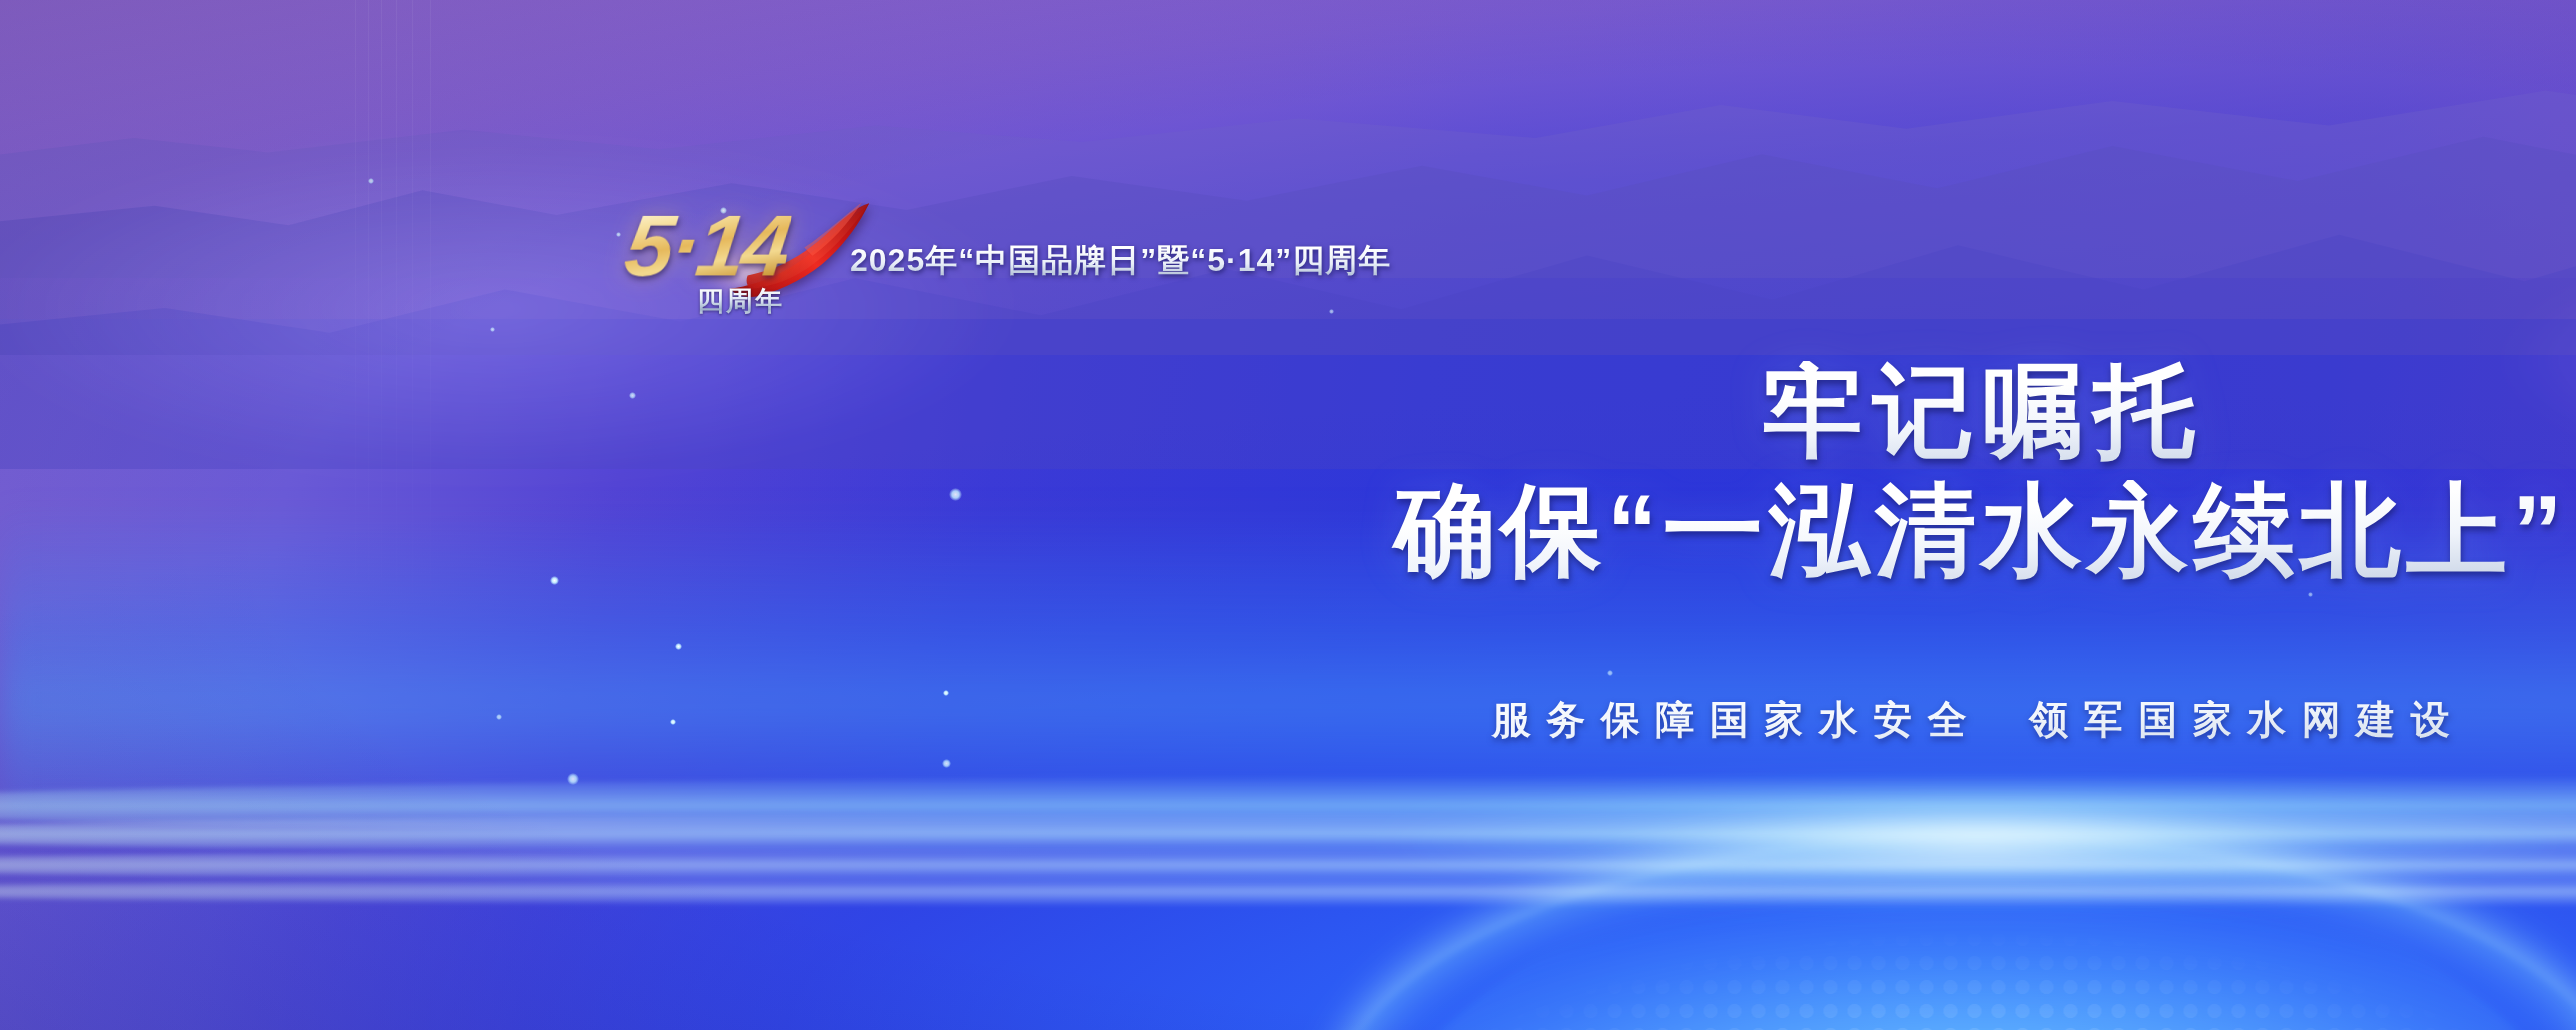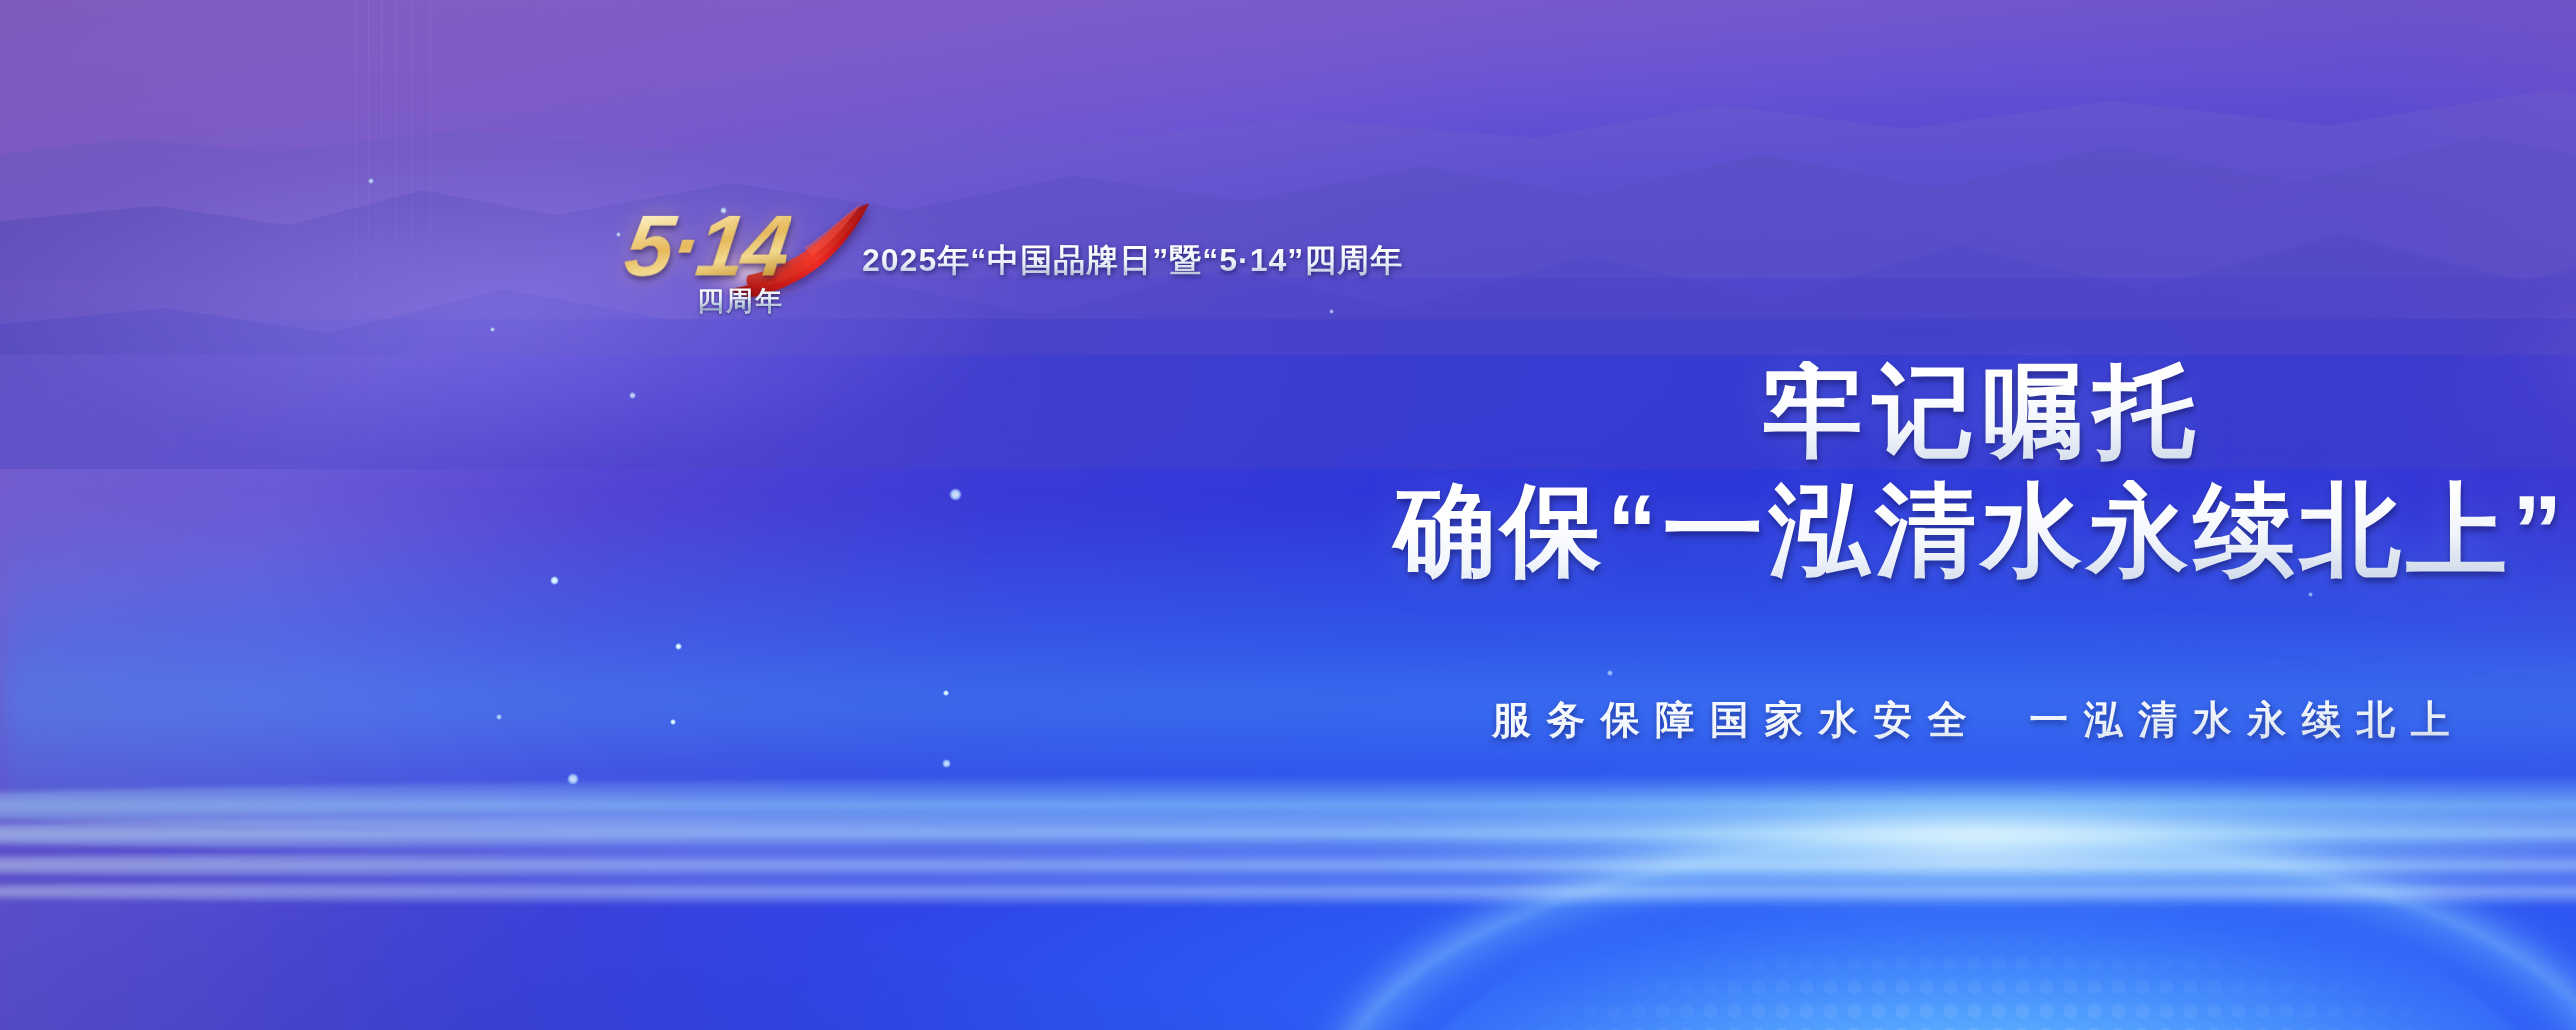--- a/index.html
+++ b/index.html
@@ -215,21 +215,21 @@
   .ribbon{ position:absolute; left:101px; top:-7.2px; width:170px; height:111px; pointer-events:none; }
   .ribbon svg{ display:block; width:100%; height:100%;
     filter:drop-shadow(1px 4.1px 5.2px rgba(30,0,40,.45)); }
   .mark-flare{
     position:absolute; left:66px; top:32px; width:118px; height:77px;
     background:radial-gradient(ellipse 50% 50% at 50% 50%, rgba(255,228,160,.80) 0%, rgba(255,170,90,.34) 36%, rgba(255,140,80,0) 72%);
     filter:blur(6.2px); mix-blend-mode:screen; pointer-events:none;
   }
 
   .anniv-text{
-    margin-left:32px;
+    margin-left:20px;
     font-size:32px; font-weight:700; letter-spacing:1px;
     color:#fff;
     background:linear-gradient(180deg,#ffffff 20%,#e8eef8 56%,#b9c6da 80%,#ffffff 100%);
     -webkit-background-clip:text; background-clip:text;
     -webkit-text-fill-color:transparent;
     filter:drop-shadow(1px 2.6px 2.6px rgba(12,10,70,.65));
     white-space:nowrap;
   }
 
   
@@ -378,18 +378,18 @@
 
       <div class="anniv-text">2025年“中国品牌日”暨“5·14”四周年</div>
     </div>
 
     <div class="headline">
       <div class="hl-line hl-1">牢记嘱托</div>
       <div class="hl-line hl-2">确保“一泓清水永续北上”</div>
     </div>
 
     <div class="tagline">
-      <span>服务保障国家水安全</span><span class="tag-gap"></span><span>一泓清水永续北上</span>
+      <span>服务保障国家水安全</span><span class="tag-gap"></span><span>领军国家水网建设</span>
     </div>
 
   </div>
 </div>
 
 
 </body></html>

